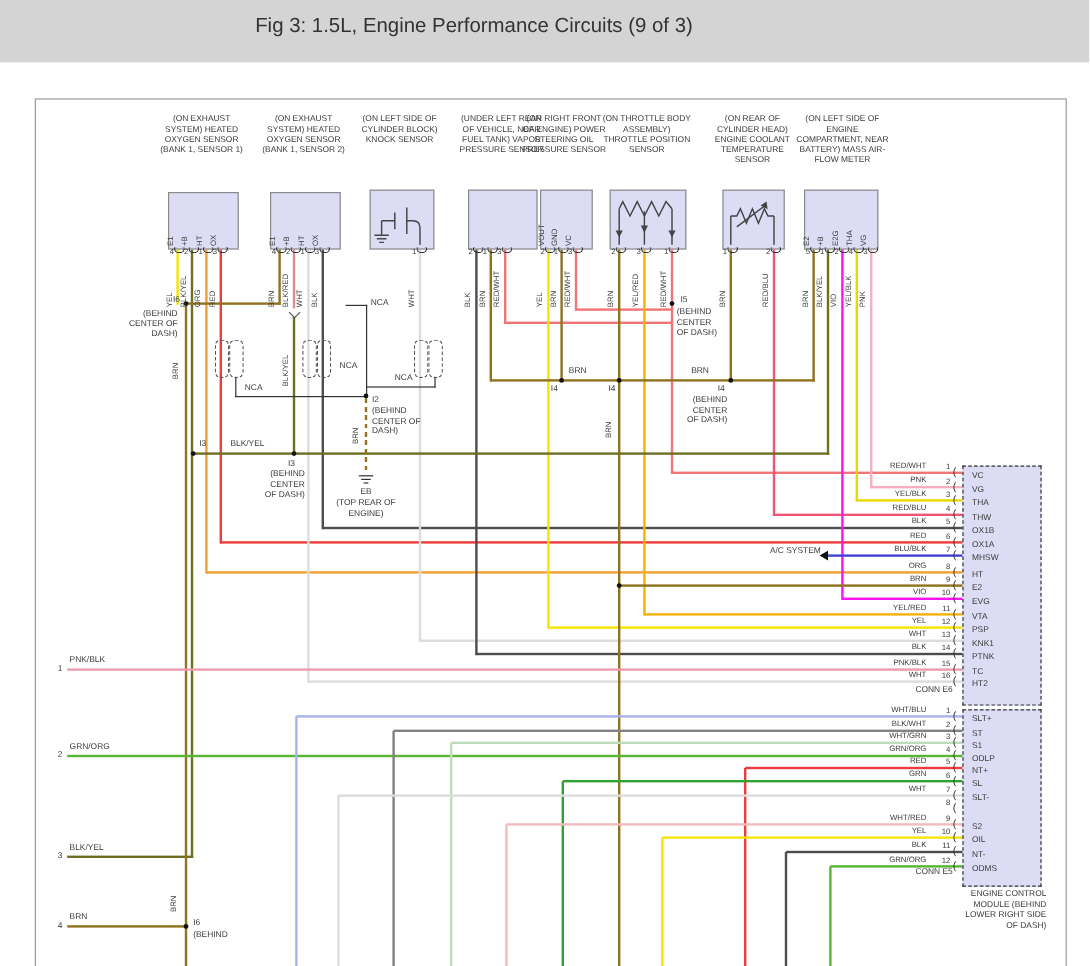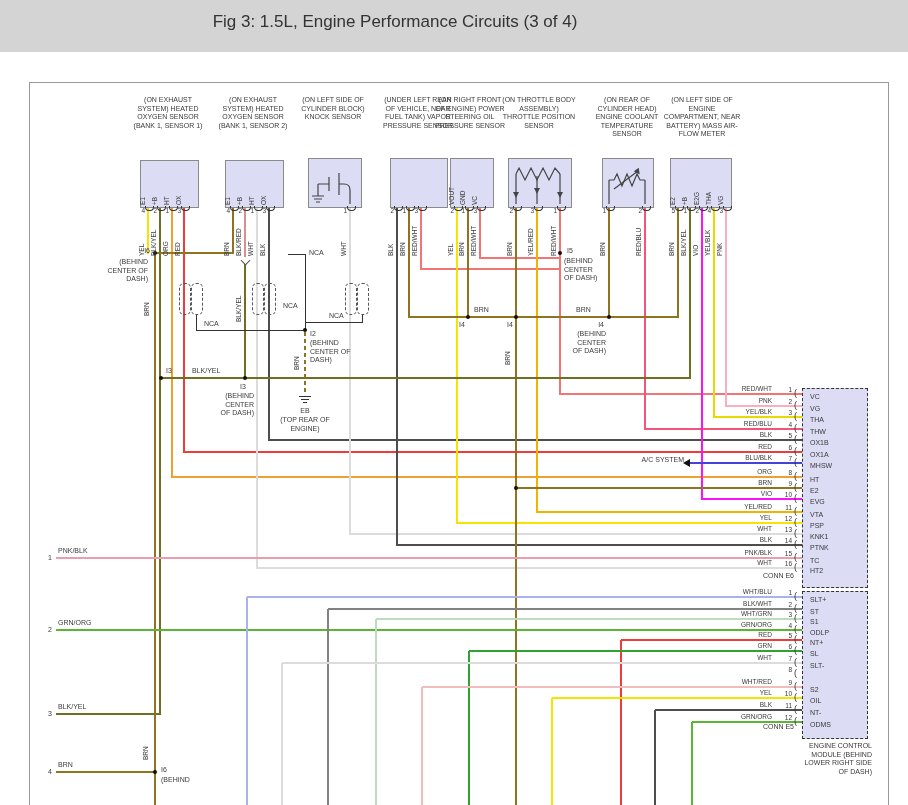--- a/index.html
+++ b/index.html
@@ -26,21 +26,21 @@
         border-bottom:1px solid #555;transform:rotate(-45deg);}
   .tri-left{position:absolute;width:0;height:0;border-top:4px solid transparent;
         border-bottom:4px solid transparent;border-right:7px solid #111;}
   svg{position:absolute;overflow:visible;}
 </style>
 </head>
 <body>
 
 <div id="stage">
   <div id="titlebar">
-    <div id="titletext">Fig 3: 1.5L, Engine Performance Circuits (3 of 4)</div>
+    <div id="titletext">Fig 3: 1.5L, Engine Performance Circuits (9 of 3)</div>
   </div>
   <div id="frame"></div>
   <div id="diagram" style="position:absolute;left:0;top:0;width:908px;height:805px;">
       <div class="wire" style="top: 206px; left: 147px; height: 48px; width: 2px; background: rgb(245, 228, 0);"></div>
       <div class="wire" style="top: 206px; left: 159px; height: 509px; width: 2px; background: rgb(111, 111, 35);"></div>
       <div class="wire" style="left: 56px; top: 713px; width: 105px; height: 2px; background: rgb(111, 111, 35);"></div>
       <div class="wire" style="top: 206px; left: 171px; height: 272px; width: 2px; background: rgb(240, 160, 48);"></div>
       <div class="wire" style="left: 172px; top: 476px; width: 631px; height: 2px; background: rgb(240, 160, 48);"></div>
       <div class="wire" style="top: 206px; left: 183px; height: 247px; width: 2px; background: rgb(238, 59, 59);"></div>
       <div class="wire" style="left: 184px; top: 451px; width: 619px; height: 2px; background: rgb(238, 59, 59);"></div>

